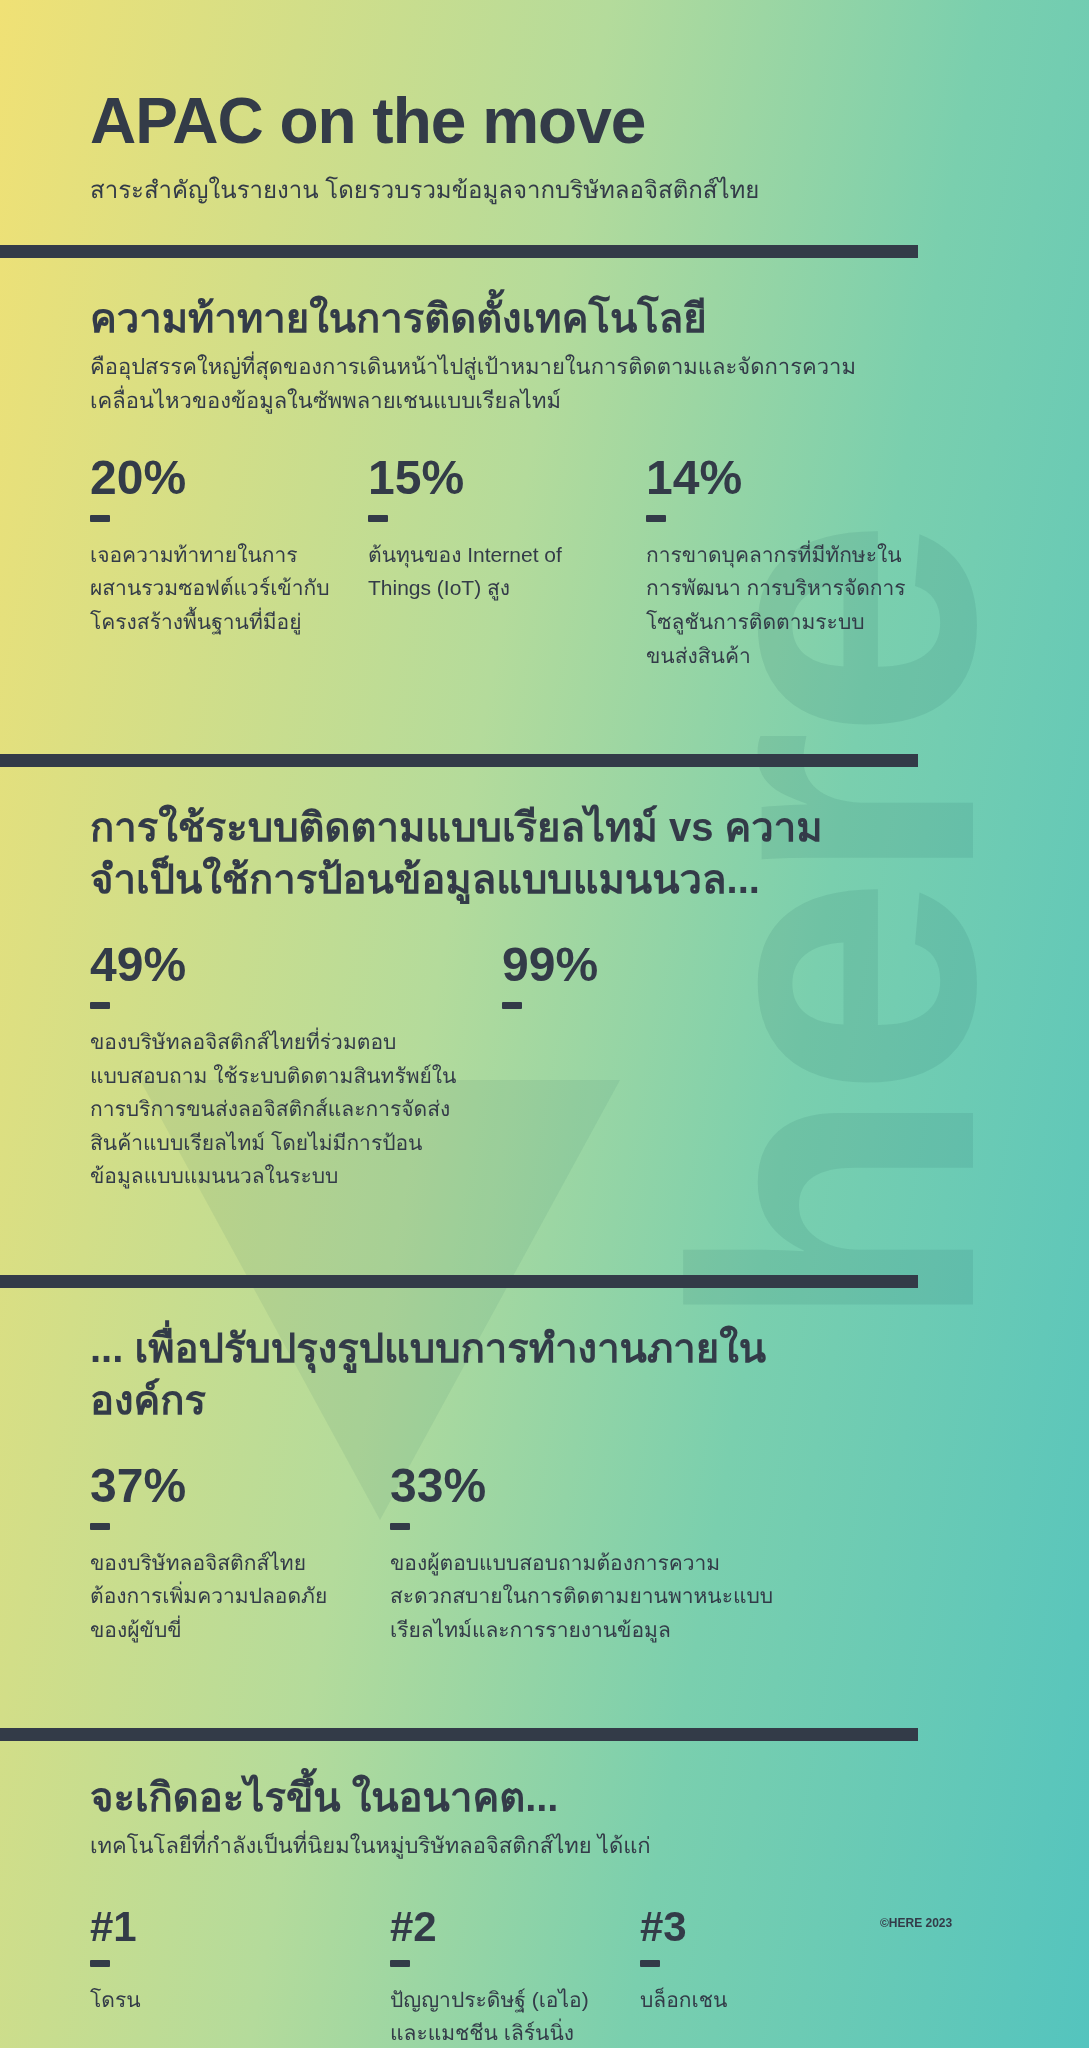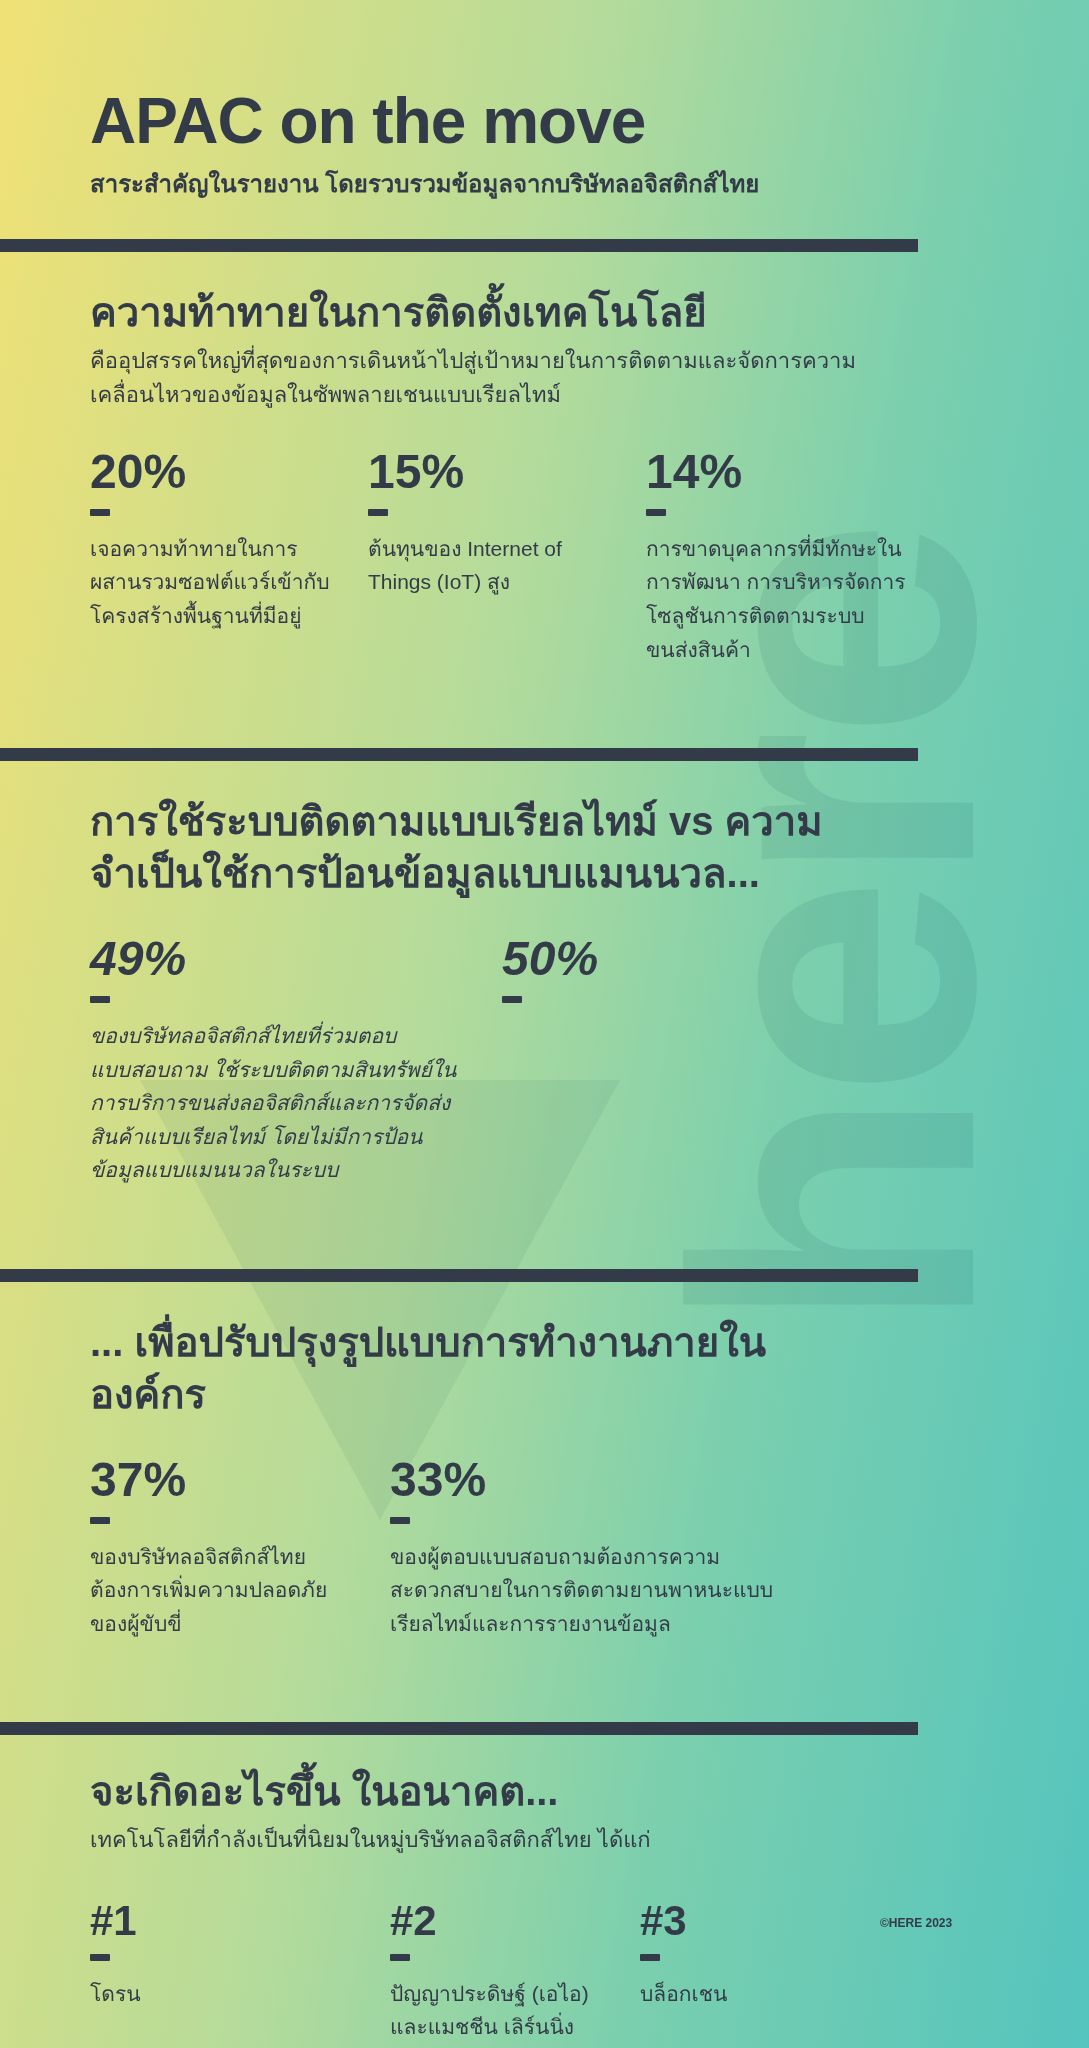--- a/index.html
+++ b/index.html
@@ -40,21 +40,21 @@
   
   header, section, footer, .divider, .copyright { position: relative; z-index: 1; }
 
   header { padding: 88px 116px 0 90px; }
   h1 {
     font-size: 64px;
     font-weight: bold;
     letter-spacing: -1px;
     line-height: 1.05;
   }
-  .subtitle { margin-top: 12px; font-size: 24px; line-height: 1.4; font-weight: bold; }
+  .subtitle { margin-top: 18px; font-size: 24px; line-height: 1.4; }
 
   .divider {
     margin-top: 38px;
     width: 918px;
     height: 13px;
     background: #333B48;
   }
 
   section { padding: 34px 48px 44px 90px; }
   h2 { font-size: 40px; font-weight: bold; line-height: 1.3; }
@@ -70,21 +70,21 @@
   .stat .value { font-size: 48px; font-weight: bold; line-height: 1.1; }
   .s4 .stat .value { font-size: 42px; }
   .dash { width: 20px; height: 7px; background: #333B48; margin: 10px 0 16px 0; border-radius: 1px; }
   .stat .label { font-size: 21px; line-height: 1.6; }
 
   .s1 .stat { width: 278px; }
   .s1 .stat:last-child { width: 310px; }
   .s1 .label { max-width: 252px; }
   .s1 .stat:last-child .label { max-width: 268px; }
 
-  .s2 .stat { width: 412px; font-style: italic; }
+  .s2 .stat { width: 412px; }
   .s2 .label { max-width: 372px; }
 
   .s3 .stat { width: 300px; }
   .s3 .stat:last-child { width: 430px; }
   .s3 .label { max-width: 272px; }
   .s3 .stat:last-child .label { max-width: 392px; }
 
   .s4 { padding-top: 30px; }
   .s4 .stats { margin-top: 40px; }
   .s4 .stat { width: 300px; }
@@ -139,21 +139,21 @@
 
   <section class="s2">
     <h2>การใช้ระบบติดตามแบบเรียลไทม์ vs ความจำเป็นใช้การป้อนข้อมูลแบบแมนนวล...</h2>
     <div class="stats">
       <div class="stat">
         <div class="value">49%</div>
         <div class="dash"></div>
         <p class="label">ของบริษัทลอจิสติกส์ไทยที่ร่วมตอบแบบสอบถาม ใช้ระบบติดตามสินทรัพย์ในการบริการขนส่งลอจิสติกส์และการจัดส่งสินค้าแบบเรียลไทม์ โดยไม่มีการป้อนข้อมูลแบบแมนนวลในระบบ</p>
       </div>
       <div class="stat">
-        <div class="value">50%</div>
+        <div class="value">99%</div>
         <div class="dash"></div>
       </div>
     </div>
   </section>
 
   <div class="divider"></div>
 
   <section class="s3">
     <h2>... เพื่อปรับปรุงรูปแบบการทำงานภายในองค์กร</h2>
     <div class="stats">

